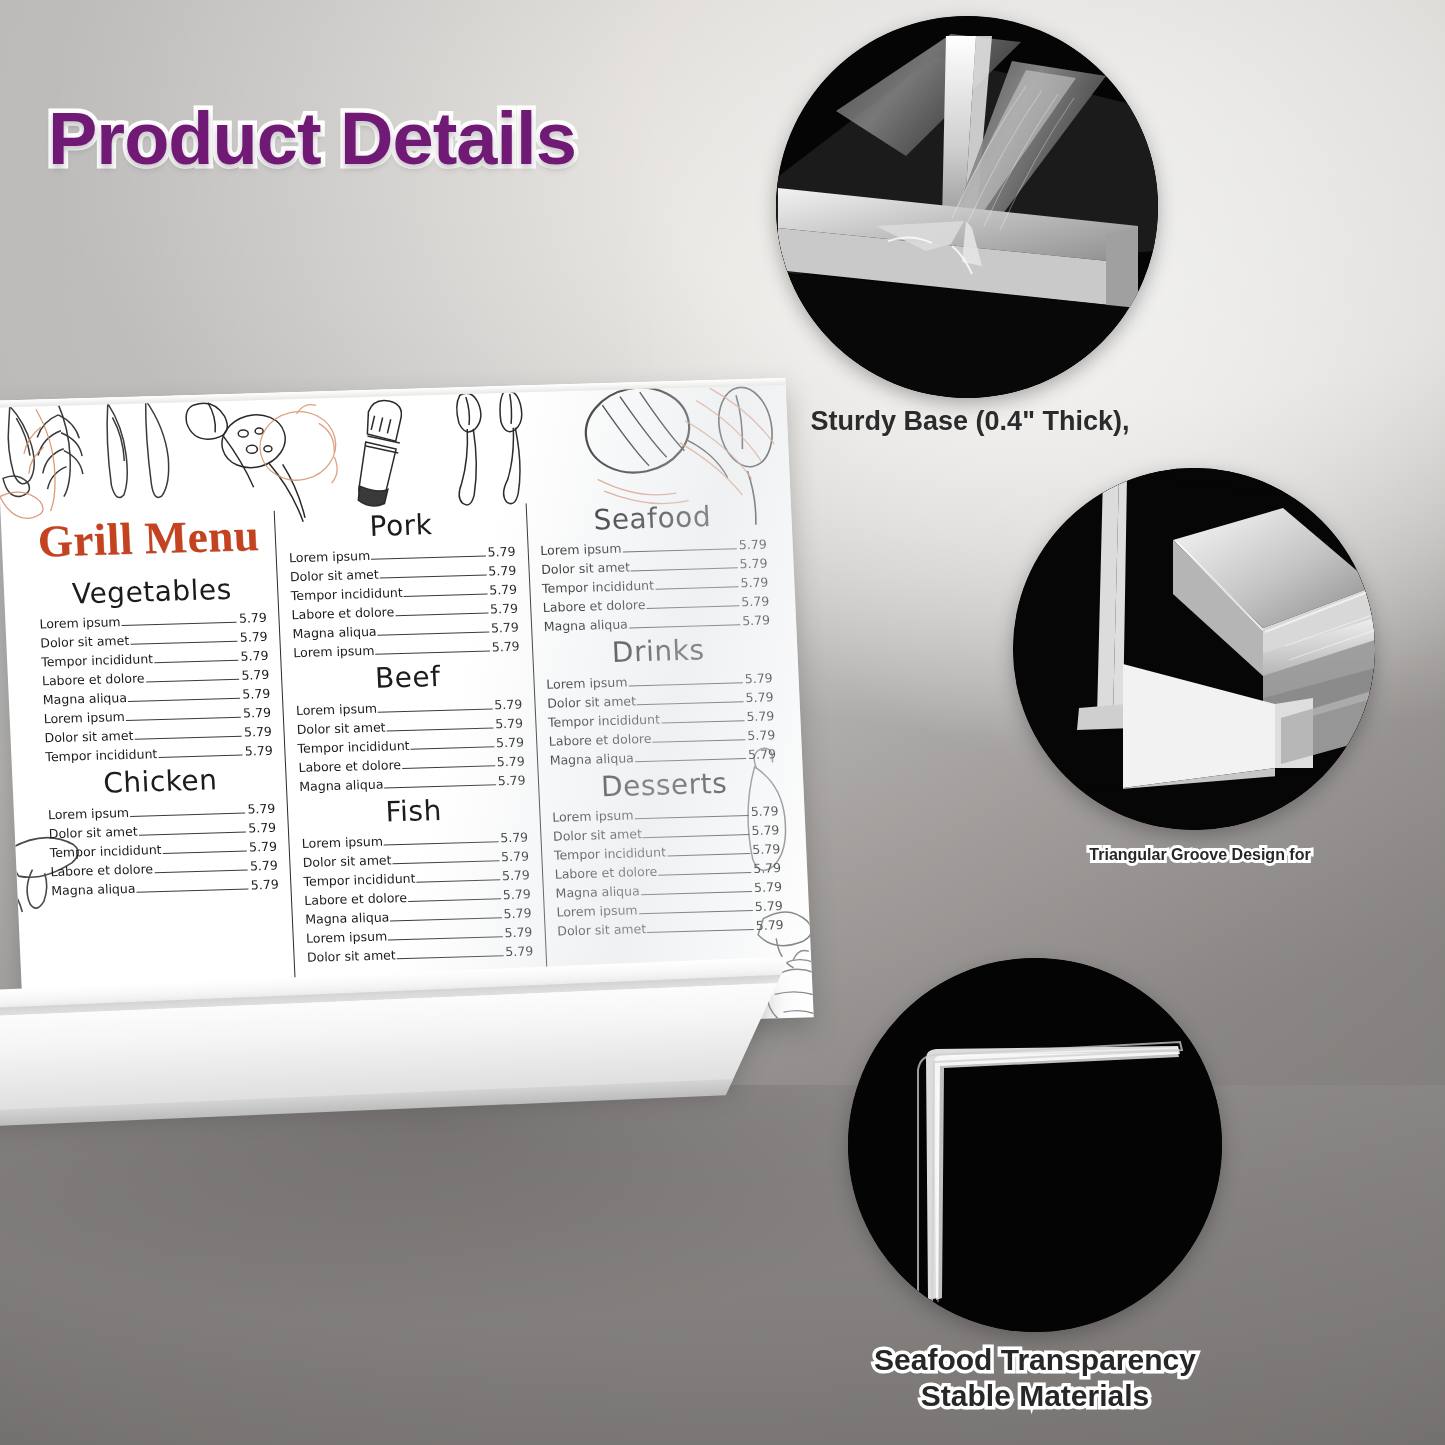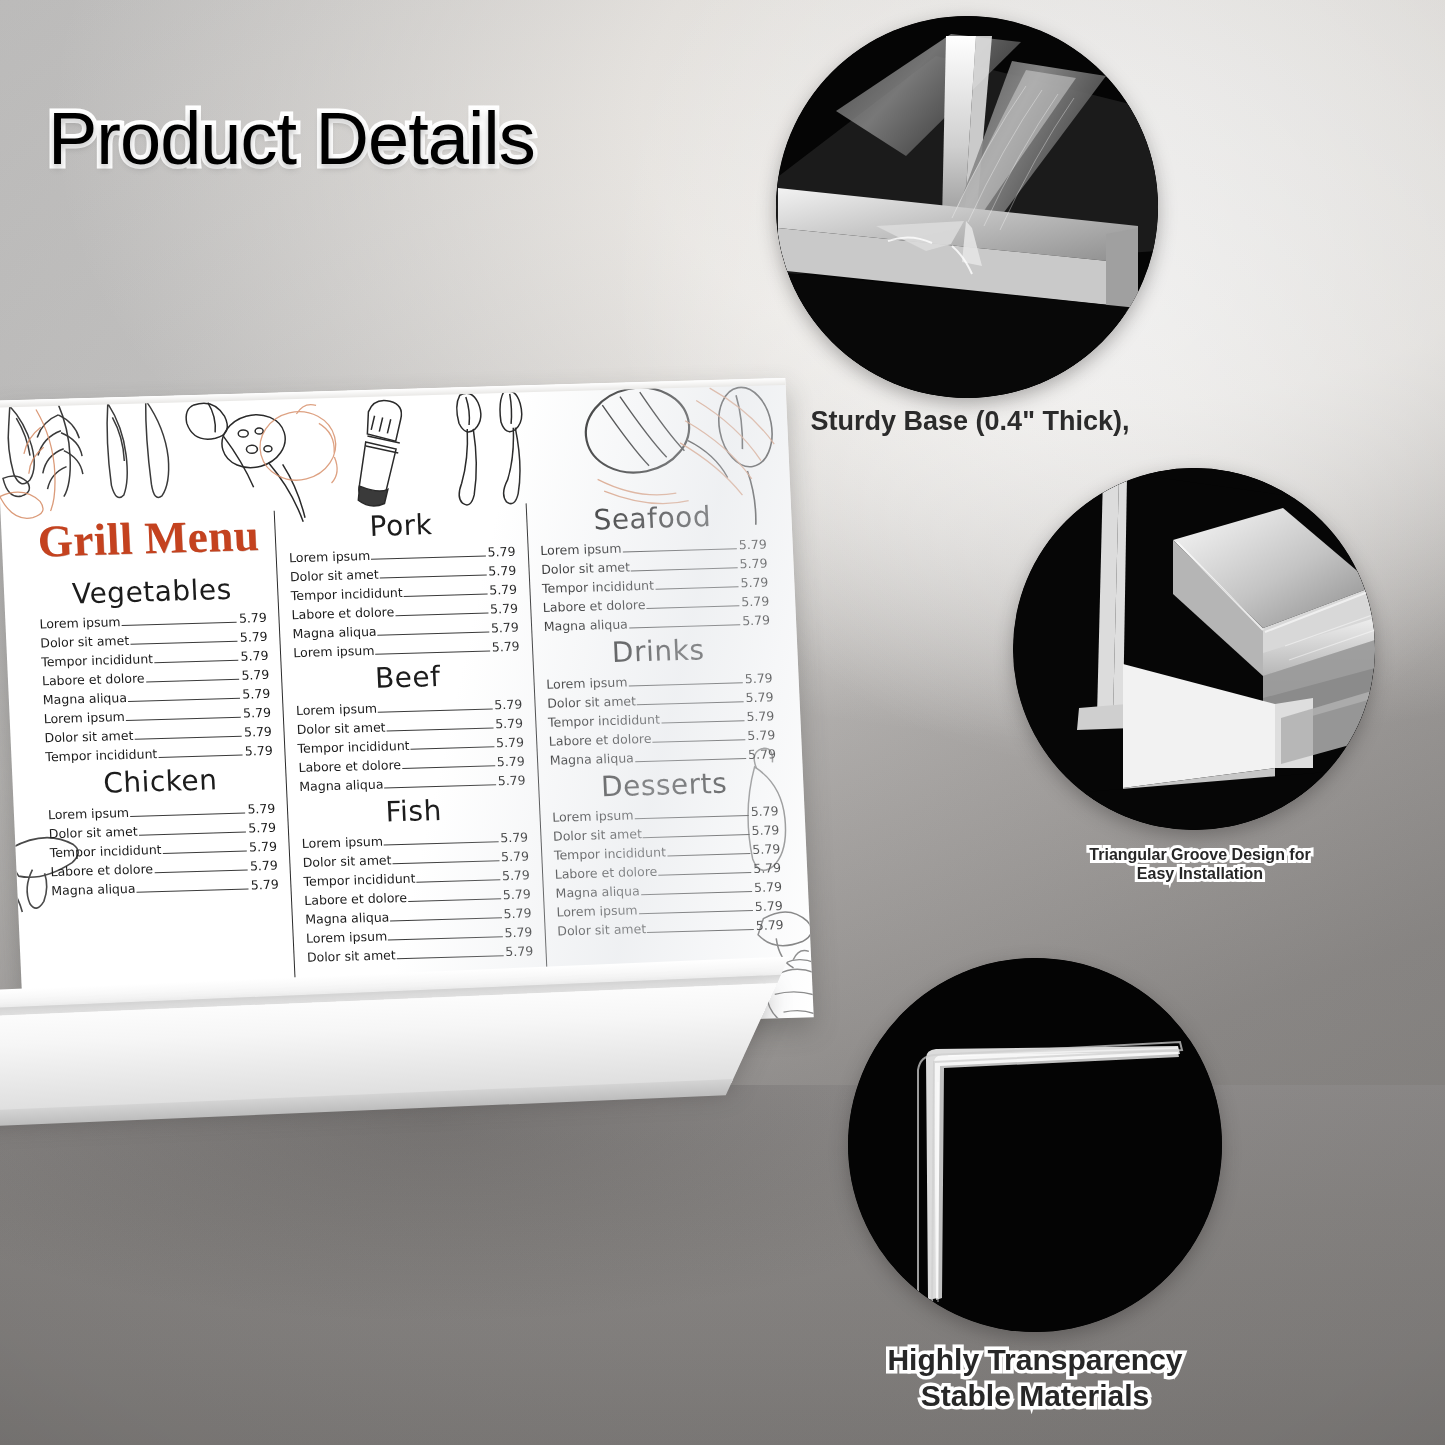--- a/index.html
+++ b/index.html
@@ -31,22 +31,22 @@
   }
   .wall-glow{
     position:absolute;left:620px;top:-60px;width:900px;height:820px;
     background:radial-gradient(ellipse at 55% 40%, rgba(255,255,255,.85) 0%, rgba(255,255,255,.35) 45%, rgba(255,255,255,0) 72%);
     pointer-events:none;
   }
 
   
   .headline{
     position:absolute;left:48px;top:96px;
-    font-size:74px;font-weight:normal;letter-spacing:-1px;
-    color:#000000;
+    font-size:74px;font-weight:bold;letter-spacing:-1px;
+    color:#701a75;
     -webkit-text-stroke:9px #ffffff;
     paint-order:stroke fill;
     text-shadow:0 4px 6px rgba(80,80,80,.35);
     white-space:nowrap;
   }
 
   
   .sign-wrap{
     position:absolute;left:-10px;top:372px;width:860px;height:810px;
   }
@@ -665,36 +665,35 @@
         <path d="M272 178 L362 146"></path>
           <path d="M276 192 L362 162"></path>
       </g>
       <polygon points="0,-10 362,-10 362,40 120,6 0,40" fill="#060606"></polygon>
       <polygon points="0,330 362,300 362,372 0,372" fill="#060606"></polygon>
     </g>
   </svg>
 </div>
 <div class="cap outlined" style="left:960px;top:845px;width:480px;font-size:16px;">
   <div>Triangular Groove Design for</div>
-  <div>Easy Installation</div>
 </div>
 
 <div class="circle" style="left:848px;top:958px;width:374px;height:374px;">
   <svg width="374" height="374" viewBox="0 0 374 374">
     <defs>
         <clipPath id="cl3">
           <circle cx="187" cy="187" r="187"></circle>
         </clipPath>
       </defs>
     <g clip-path="url(#cl3)">
       <rect width="374" height="374" fill="#040404"></rect>
       <path d="M78 100 q0 -8 10 -9 L330 88 L332 96 L92 108 L90 340 L80 342 Z" fill="#e8e8e8" opacity=".95"></path>
       <path d="M86 104 q0 -6 8 -7 L330 94 L331 99 L96 110 L94 340 L88 342 Z" fill="#ffffff" opacity=".75"></path>
       <path d="M70 112 q2 -14 16 -15 L332 84 L334 92 L86 104 L84 352 L70 354 Z" fill="none" stroke="#cfcfcf" stroke-width="2" opacity=".75"></path>
       <path d="M100 98 L330 90" stroke="#ffffff" stroke-width="1.6" opacity=".55"></path>
       <path d="M90 124 L90 344" stroke="#ffffff" stroke-width="1.4" opacity=".45"></path>
     </g>
   </svg>
 </div>
 <div class="cap outlined strong" style="left:810px;top:1342px;width:450px;font-size:30px;">
-  <div>Highly Transparency</div>
+  <div>Seafood Transparency</div>
   <div>Stable Materials</div>
 </div>
 
 </body></html>

